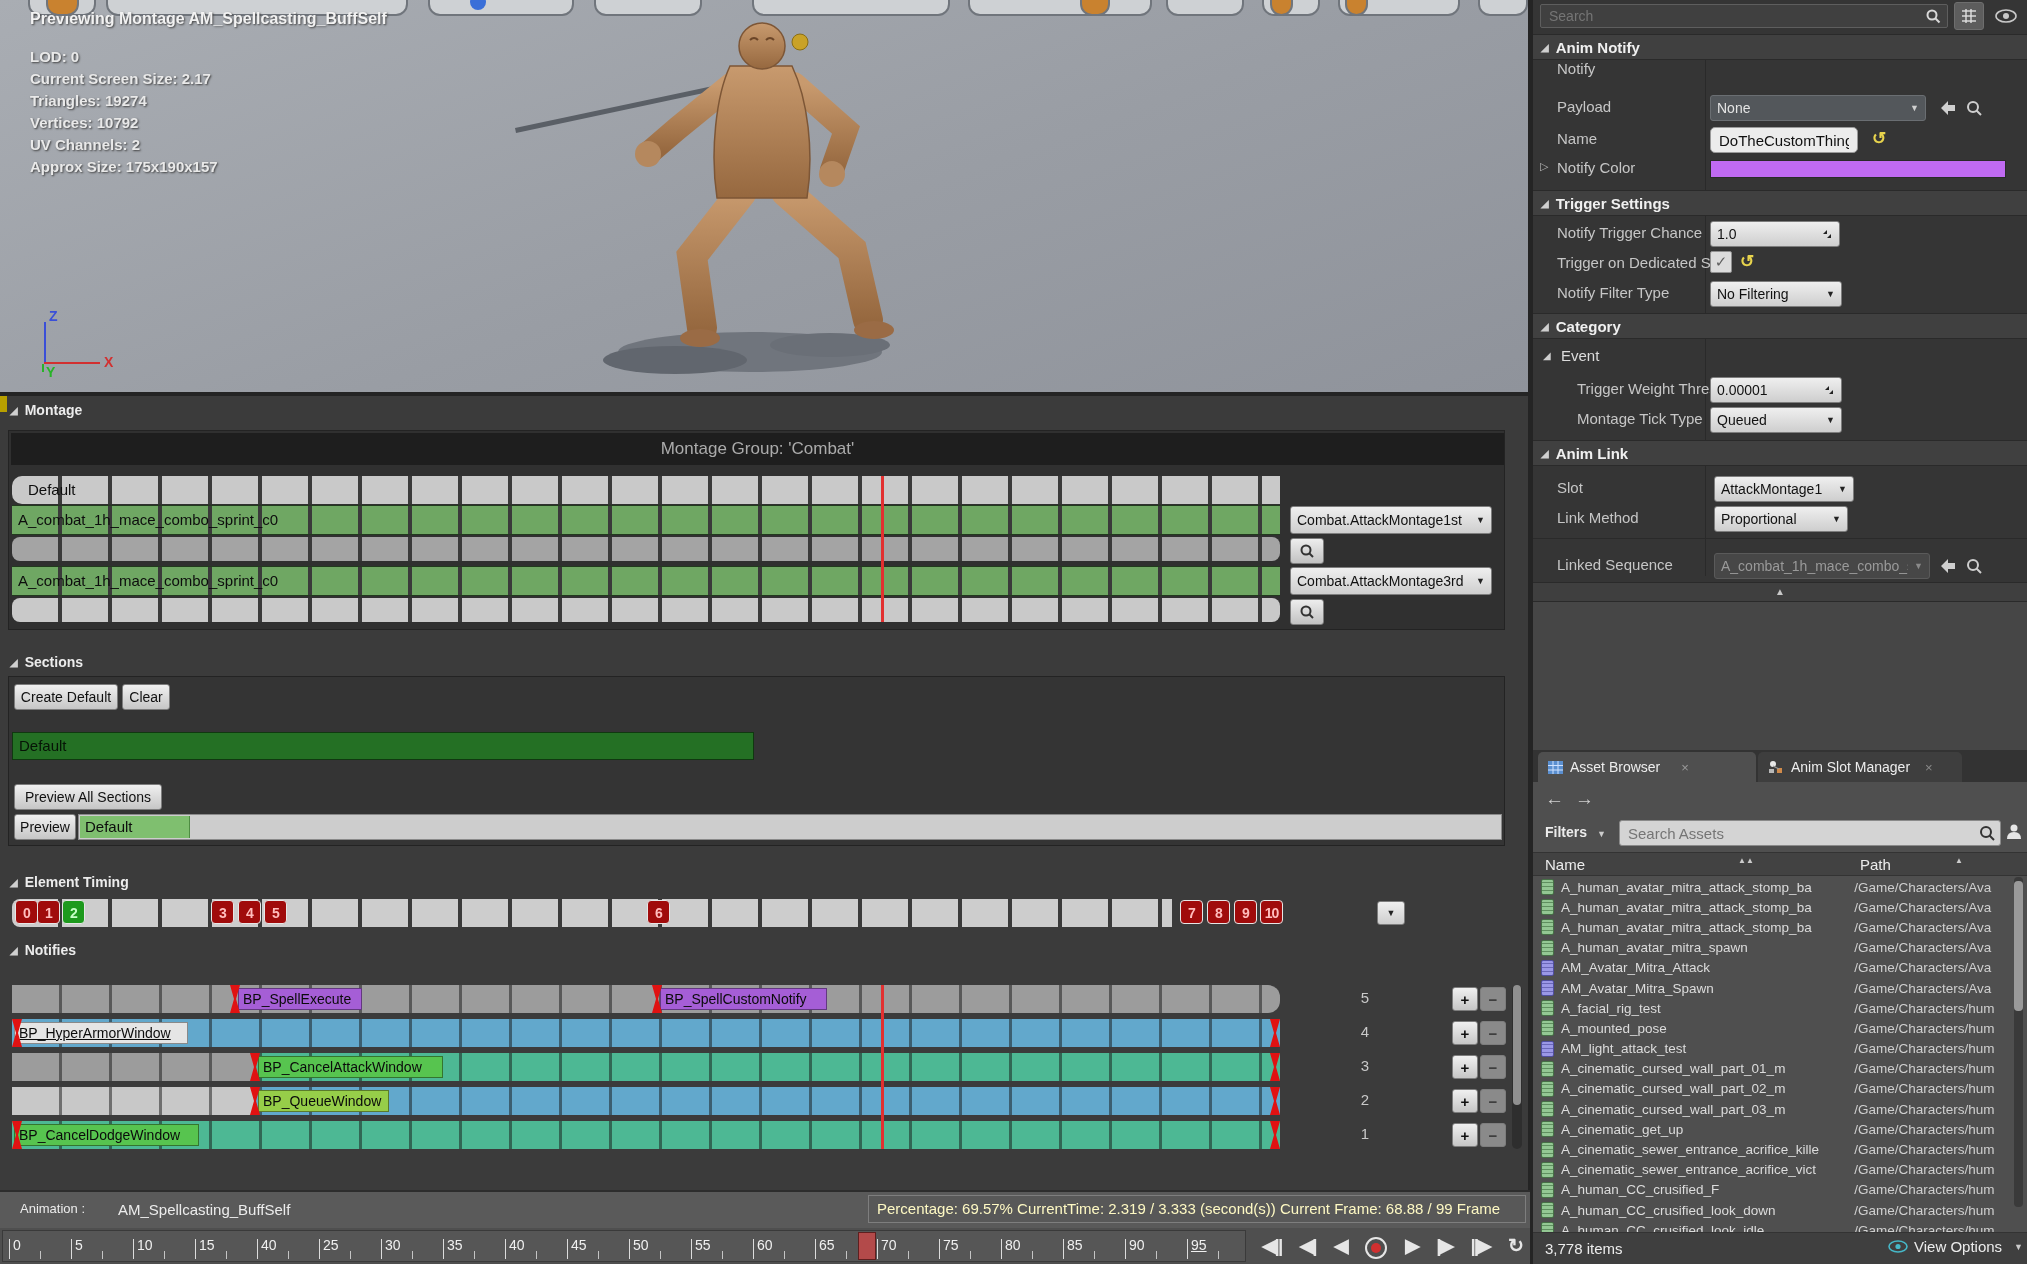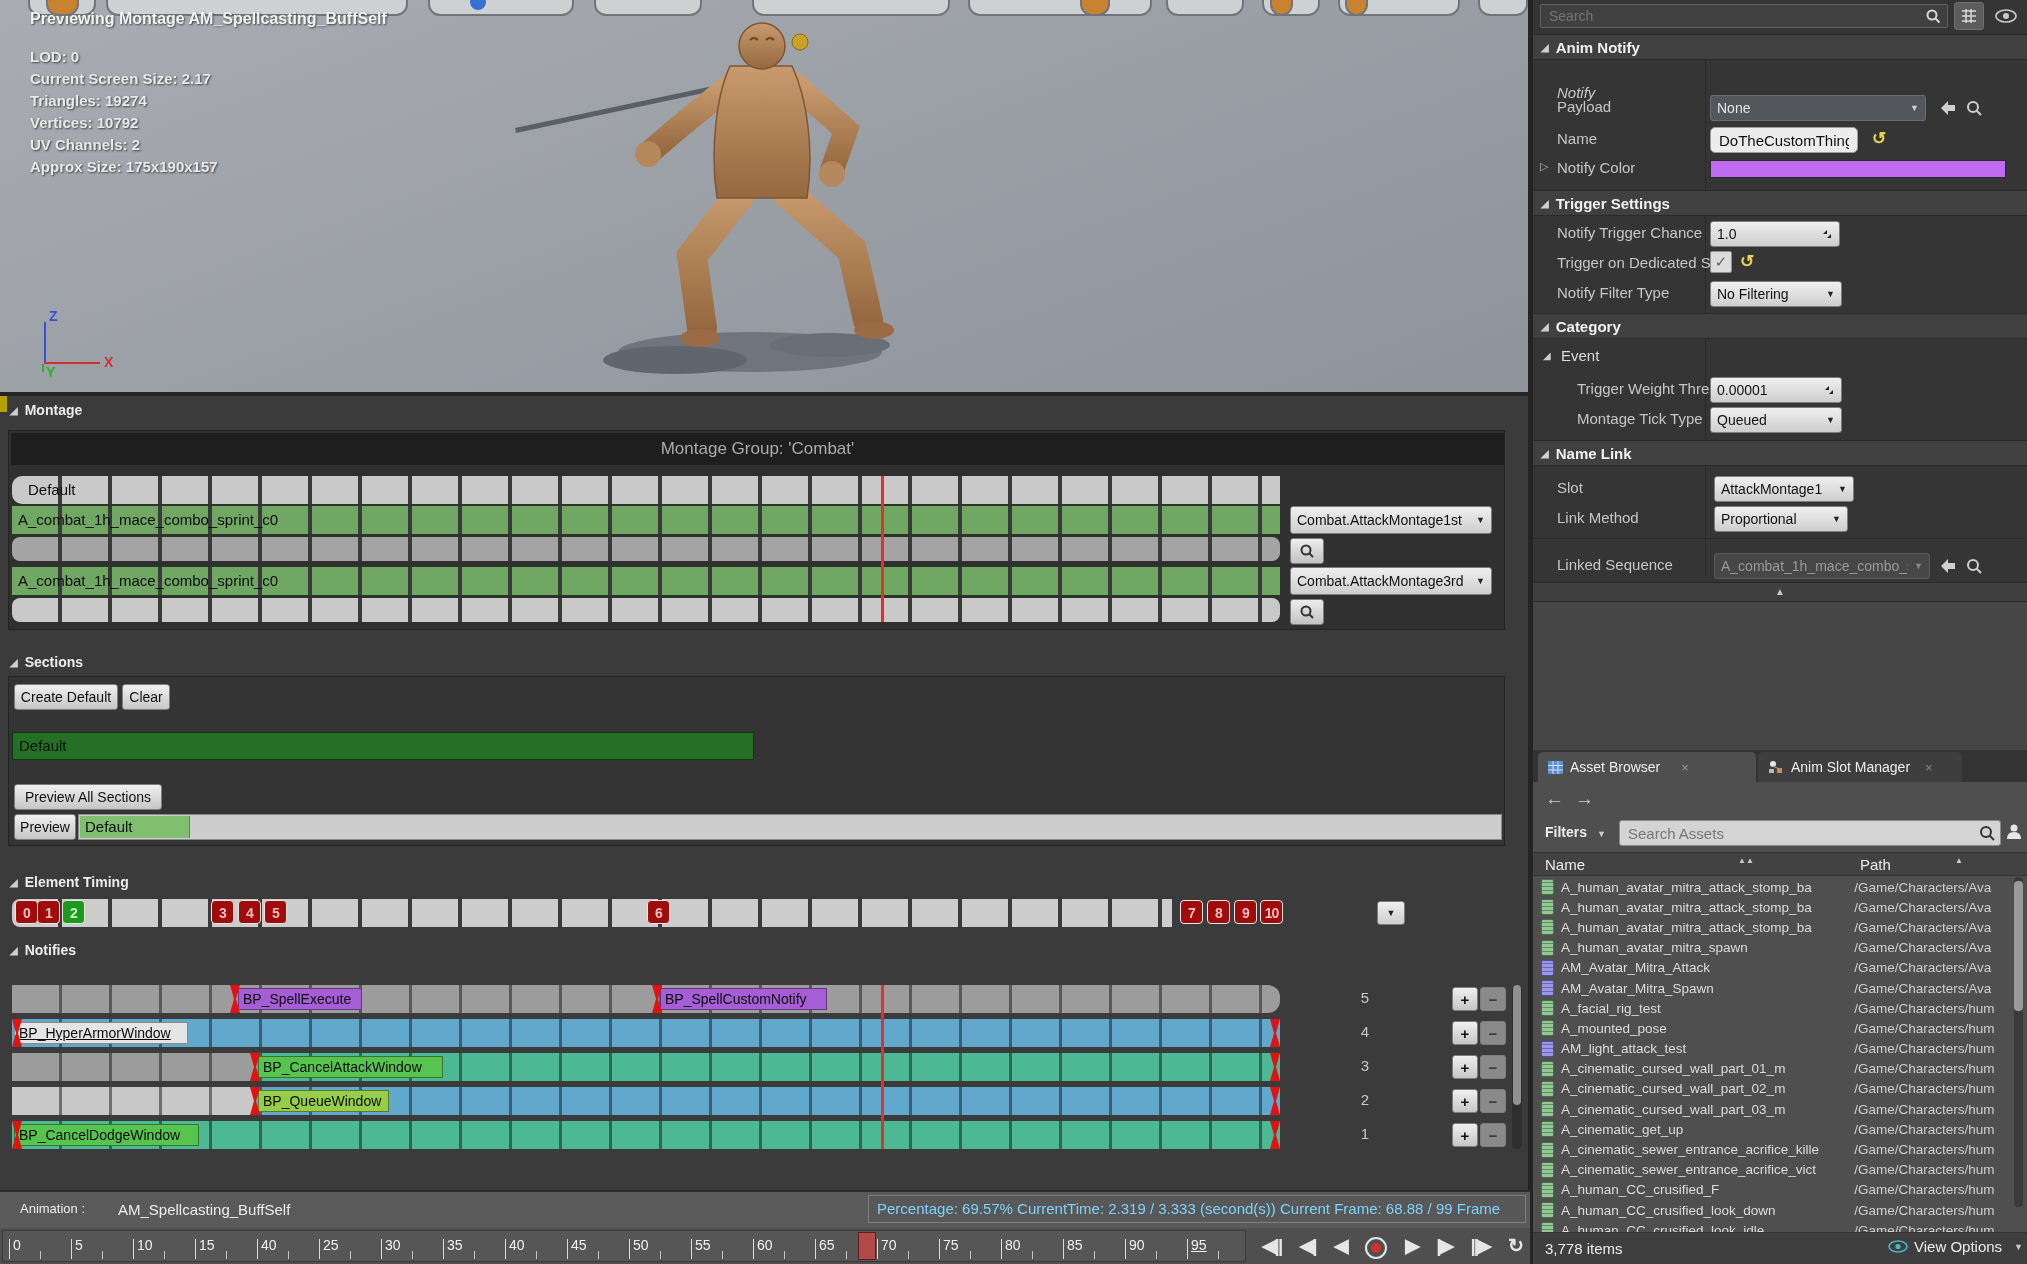--- a/index.html
+++ b/index.html
@@ -314,21 +314,21 @@
       </div>
     <div class="playhead" style="left:881px;top:589px;height:164px;"></div>
     <div class="abs" style="left:1512px;top:589px;width:10px;height:164px;background:#2e2e2e;border-radius:5px;">
       <div style="position:absolute;left:1px;top:0;width:8px;height:120px;background:#909090;border-radius:4px;"></div>
     </div>
   </div>
 
   <div class="abs" id="statusbar">
     <span class="abs" style="left:20px;top:9px;font-size:13px;color:#ececec;">Animation :</span>
     <span class="abs" style="left:118px;top:9px;font-size:15px;color:#ececec;">AM_Spellcasting_BuffSelf</span>
-    <div class="abs" style="left:868px;top:3px;width:658px;height:28px;background:#585858;border:1px solid #7e7e7e;box-sizing:border-box;line-height:26px;padding-left:8px;font-size:15px;color:#7dd3fc;white-space:nowrap;overflow:hidden;">
+    <div class="abs" style="left:868px;top:3px;width:658px;height:28px;background:#585858;border:1px solid #7e7e7e;box-sizing:border-box;line-height:26px;padding-left:8px;font-size:15px;color:#fef9c3;white-space:nowrap;overflow:hidden;">
       <span>Percentage:  69.57% CurrentTime:  2.319 / 3.333 (second(s)) Current Frame:  68.88 / 99 Frame</span>
     </div>
   </div>
 
   <div class="abs" id="timeline">
     <div class="abs" style="left:2px;top:2px;width:1244px;height:32px;background:#565656;border:1px solid #3a3a3a;box-sizing:border-box;">
         <div class="tickmajor" style="left: 6px;"></div>
         <span class="ticklabel" style="left: 10px;">0</span>
         <div class="tickminor" style="left: 37px;"></div>
         <div class="tickmajor" style="left: 68px;"></div>
@@ -428,21 +428,21 @@
         <circle cx="11" cy="7" r="3" fill="#c8c8c8"></circle>
       </svg>
   </div>
 
   <div class="dhdr" style="top:34px;">
       <span class="tri">◢</span>
       <span>Anim Notify</span>
     </div>
   <div class="abs" style="left:1705px;top:60px;width:1px;height:516px;background:#2a2a2a;"></div>
 
-  <span class="dlabel" style="left:1557px;top:84px;font-style:italic;">Notify</span>
+  <span class="dlabel" style="left:1557px;top:60px;">Notify</span>
 
   <span class="dlabel" style="left:1557px;top:98px;">Payload</span>
   <div class="dd ddark" style="left:1710px;top:95px;width:216px;height:26px;">
     <span>None</span>
       <span class="caret">▼</span>
   </div>
   <svg class="abs" width="18" height="16" style="left:1938px;top:100px;">
       <path d="M10 1 L3 8 L10 15 L10 11 L17 11 L17 5 L10 5 Z" fill="#cfcfcf"></path>
     </svg>
   <svg class="abs" width="16" height="16" style="left:1966px;top:100px;">
@@ -498,21 +498,21 @@
   </div>
 
   <span class="dlabel" style="left:1577px;top:410px;">Montage Tick Type</span>
   <div class="dd" style="left:1710px;top:407px;width:132px;height:26px;">
     <span>Queued</span>
       <span class="caret">▼</span>
   </div>
 
   <div class="dhdr" style="top:440px;">
       <span class="tri">◢</span>
-      <span>Name Link</span>
+      <span>Anim Link</span>
     </div>
 
   <span class="dlabel" style="left:1557px;top:479px;">Slot</span>
   <div class="dd" style="left:1714px;top:476px;width:140px;height:26px;">
     <span>AttackMontage1</span>
       <span class="caret">▼</span>
   </div>
 
   <span class="dlabel" style="left:1557px;top:509px;">Link Method</span>
   <div class="dd" style="left:1714px;top:506px;width:134px;height:26px;">

